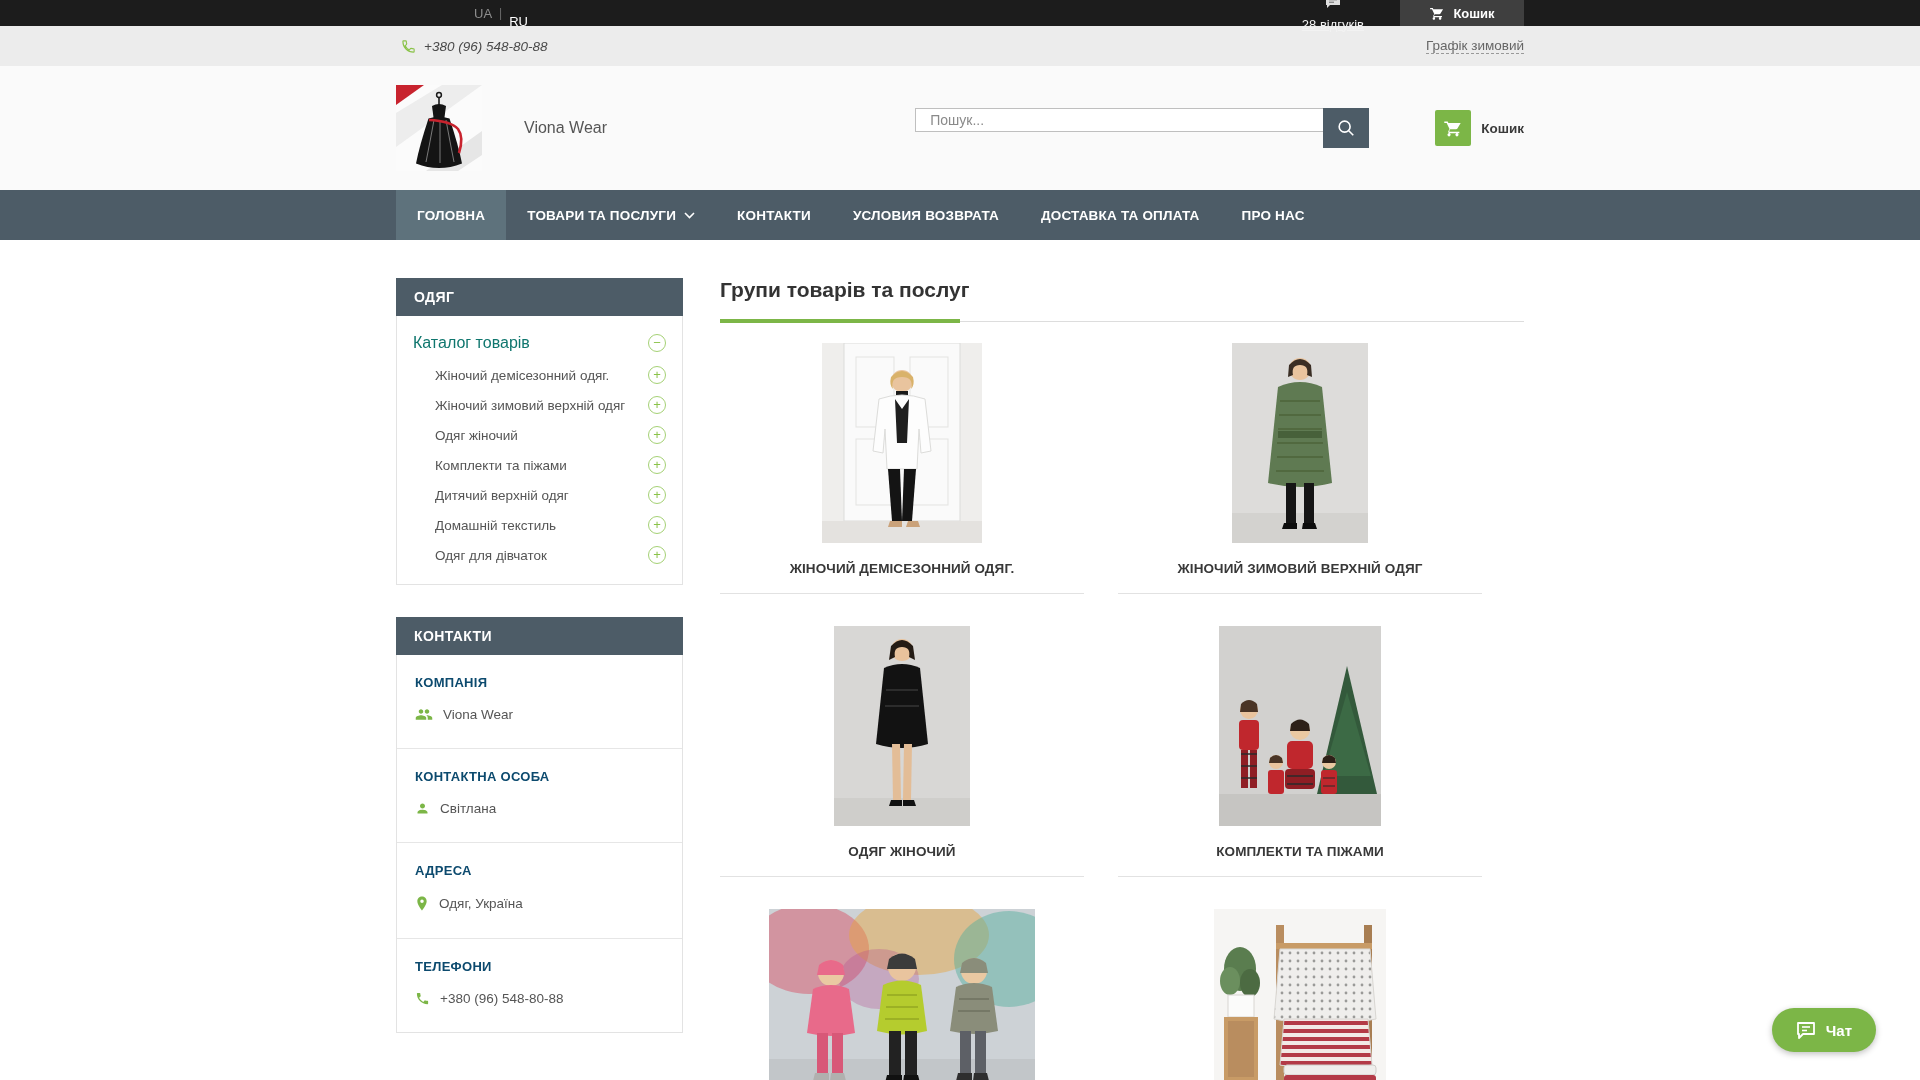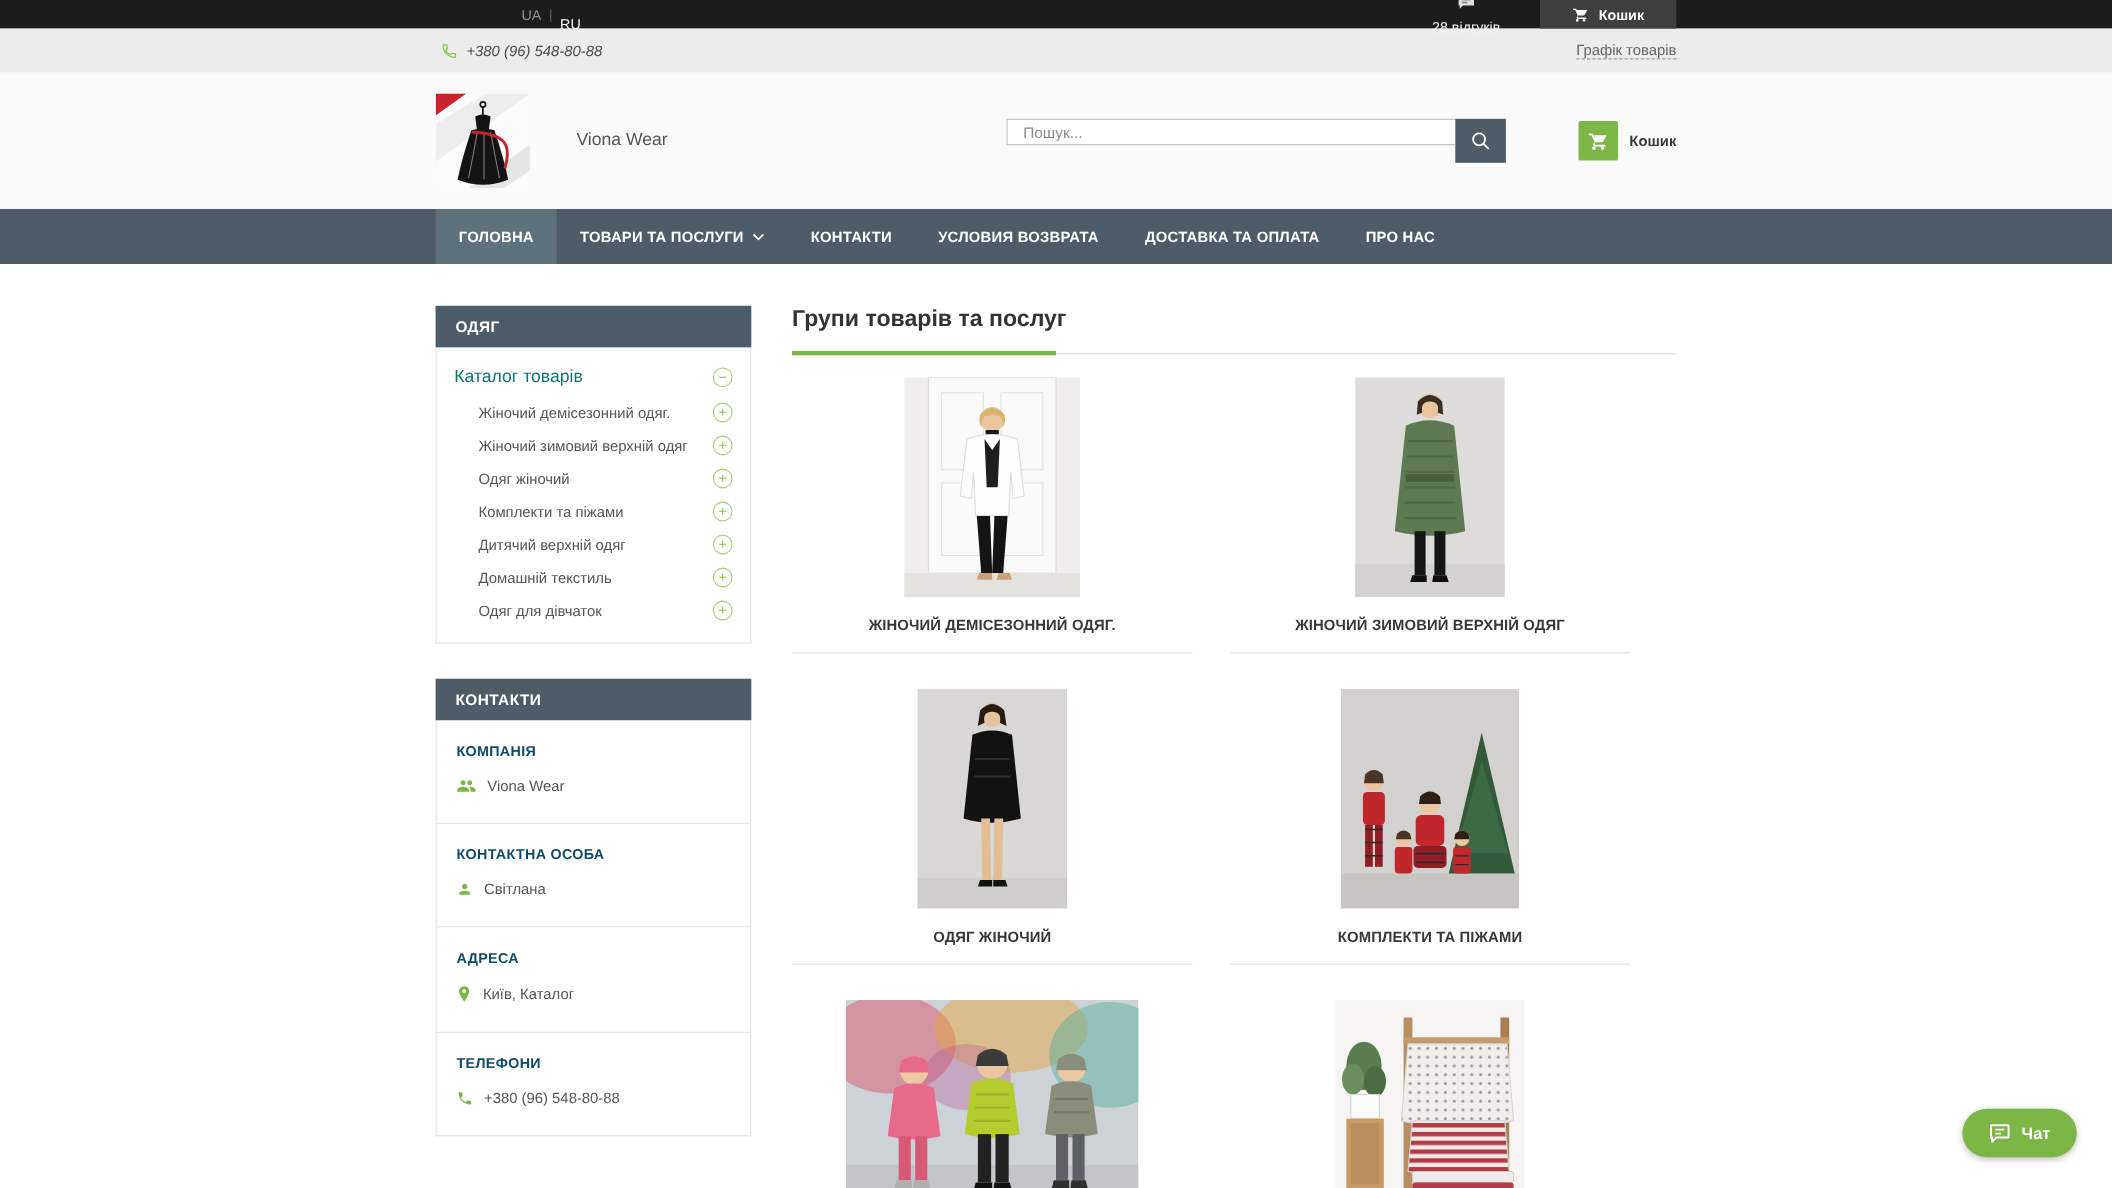--- a/index.html
+++ b/index.html
@@ -74,21 +74,21 @@
   .title-underline { position:relative; margin-top:17px; height:4px; }
   .title-underline .gray { position:absolute; left:0; right:0; top:2px; height:1px; background:#ddd; }
   .title-underline .green { position:absolute; left:0; top:0; width:240px; height:4px; background:#7cb647; }
 
   .cards { margin-top:20px; display:grid; grid-template-columns:364px 364px; column-gap:34px; }
   .card { margin-bottom:32px; border-bottom:1px solid #e2e2e2; padding-bottom:16px; }
   .card-img { height:200px; display:flex; align-items:center; justify-content:center; cursor:pointer; }
   .card-title { margin-top:18px; text-align:center; font-size:13.5px; font-weight:bold; color:#383838; letter-spacing:0.1px; cursor:pointer; min-height:16px; }
 
   
-  .chat-btn { position:absolute; right:32px; bottom:28px; background:#7cb647; border:none; border-radius:22px; height:44px; padding:0 24px; display:flex; align-items:center; gap:10px; cursor:pointer; box-shadow:0 2px 6px rgba(0,0,0,0.25); }
+  .chat-btn { position:absolute; right:44px; bottom:28px; background:#7cb647; border:none; border-radius:22px; height:44px; padding:0 24px; display:flex; align-items:center; gap:10px; cursor:pointer; box-shadow:0 2px 6px rgba(0,0,0,0.25); }
   .chat-btn span { color:#fff; font-size:15px; font-weight:bold; }
 
   svg { display:block; }
 </style>
 </head>
 <body>
 
 <div class="page">
 
   <div class="topbar">
@@ -124,21 +124,21 @@
   <div class="infobar">
     <div class="container">
       <div class="info-phone">
         <span>
           <svg width="15" height="15" viewBox="0 0 24 24">
               <path d="M6.6 10.8c1.4 2.8 3.8 5.1 6.6 6.6l2.2-2.2c.3-.3.7-.4 1-.2 1.1.4 2.3.6 3.6.6.6 0 1 .4 1 1V20c0 .6-.4 1-1 1C10.6 21 3 13.4 3 4c0-.6.4-1 1-1h3.5c.6 0 1 .4 1 1 0 1.3.2 2.5.6 3.6.1.4 0 .7-.3 1l-2.2 2.2z" fill="none" stroke="#8bc34a" stroke-width="1.8"></path>
             </svg>
         </span>
         <i>+380 (96) 548-80-88</i>
       </div>
-      <a class="schedule">Графік товарів</a>
+      <a class="schedule">Графік зимовий</a>
     </div>
   </div>
 
   <div class="header">
     <div class="container">
       <div class="logo">
         <svg width="86" height="86" viewBox="0 0 86 86">
           <rect width="86" height="86" fill="#fbfbfb"></rect>
           <polygon points="0,28 46,0 86,0 0,62" fill="#ededed"></polygon>
           <polygon points="30,86 86,46 86,70 62,86" fill="#e6e6e6"></polygon>
@@ -278,21 +278,21 @@
         </div>
 
         <div class="contact-section">
           <div class="contact-heading">АДРЕСА</div>
           <div class="contact-row">
             <span>
               <svg width="14" height="17" viewBox="0 0 24 28">
                   <path d="M12 2C7.6 2 4 5.6 4 10c0 6 8 16 8 16s8-10 8-16c0-4.4-3.6-8-8-8zm0 11a3 3 0 1 1 0-6 3 3 0 0 1 0 6z" fill="#7cb647"></path>
                 </svg>
             </span>
-            <span class="val">Київ, Каталог</span>
+            <span class="val">Одяг, Україна</span>
           </div>
         </div>
 
         <div class="contact-section">
           <div class="contact-heading">ТЕЛЕФОНИ</div>
           <div class="contact-row">
             <span>
               <svg width="15" height="15" viewBox="0 0 24 24">
                   <path d="M6.6 10.8c1.4 2.8 3.8 5.1 6.6 6.6l2.2-2.2c.3-.3.7-.4 1-.2 1.1.4 2.3.6 3.6.6.6 0 1 .4 1 1V20c0 .6-.4 1-1 1C10.6 21 3 13.4 3 4c0-.6.4-1 1-1h3.5c.6 0 1 .4 1 1 0 1.3.2 2.5.6 3.6.1.4 0 .7-.3 1l-2.2 2.2z" fill="#7cb647"></path>
                 </svg>

